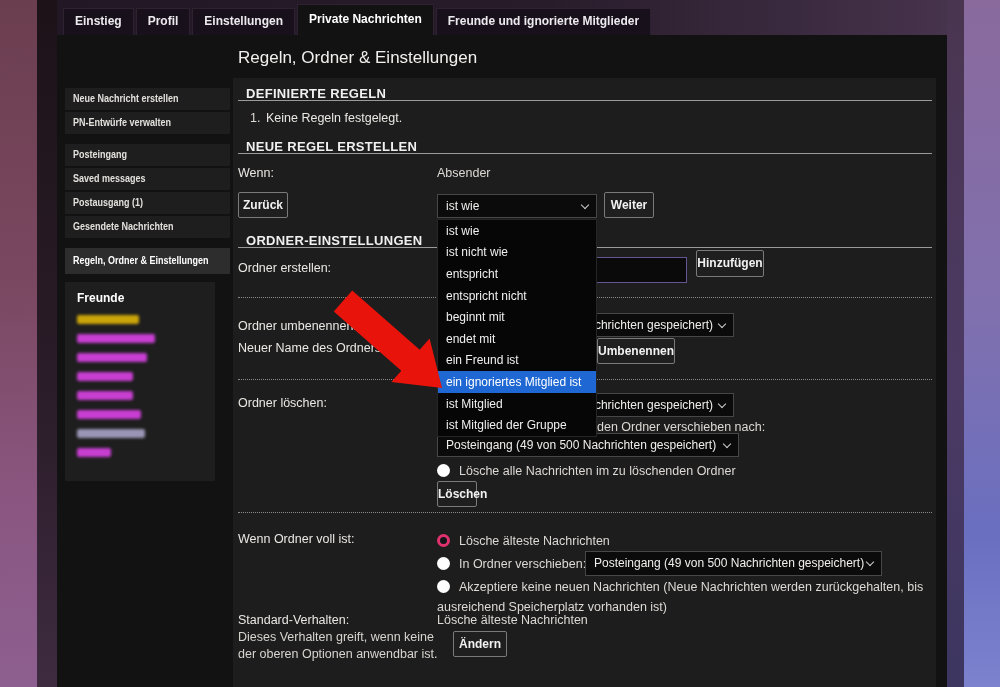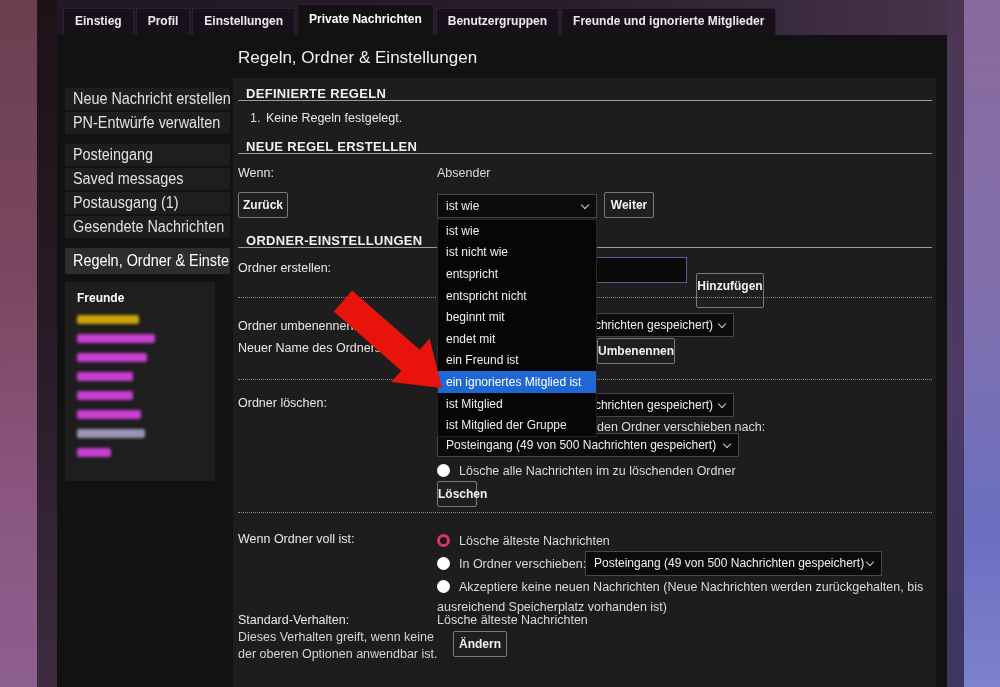--- a/index.html
+++ b/index.html
@@ -21,21 +21,21 @@
          border-bottom:none; color:#eceaee; font-size:12px; font-weight:bold; white-space:nowrap; cursor:pointer; }
   .tab.active { height:31px; line-height:29px; margin-top:-4px; background:#121212; border-color:#2e2232; color:#fff; }
 
   
   .panel { position:absolute; left:57px; top:35px; width:890px; height:652px; background:#121212; z-index:1; }
 
   
   .sidebar { position:absolute; left:8px; top:53px; width:165px; }
   .side-group { margin-bottom:10px; }
   .side-item { height:22px; line-height:22px; background:#1e1e1e; margin-bottom:2px; padding:0 8px;
-               color:#e3e1dd; font-size:16px; font-weight:normal; white-space:nowrap; overflow:hidden; cursor:pointer; }
+               color:#e3e1dd; font-size:10px; font-weight:bold; white-space:nowrap; overflow:hidden; cursor:pointer; }
   .side-item span { display:inline-block; transform:scaleX(.9); transform-origin:0 50%; }
   .side-item.active { height:26px; line-height:26px; background:#2d2d2d; color:#ffffff; }
   .friends-box { margin-top:8px; width:150px; background:#1e1e1e; padding:9px 12px 14px; }
   .friends-title { font-size:12px; font-weight:bold; color:#fff; margin-bottom:10px; }
   .friend-bar { display:block; height:9px; border-radius:2px; filter:blur(1.6px); margin-bottom:10px; cursor:pointer; }
 
   
   .page-title { position:absolute; left:181px; top:13px; font-size:17px; color:#f2f0ee; z-index:2; }
   .content { position:absolute; left:176px; top:43px; width:703px; height:609px; background:#1d1d1d; }
   .content .abs { position:absolute; }
@@ -77,21 +77,20 @@
   <div class="wp wp-left-edge"></div>
   <div class="wp-top"></div>
   <div class="wp wp-right-edge"></div>
   <div class="wp wp-right"></div>
 
   <div class="tabs">
     <div class="tab">Einstieg</div>
     <div class="tab">Profil</div>
     <div class="tab">Einstellungen</div>
     <div class="tab active">Private Nachrichten</div>
-    <div class="tab">Benutzergruppen</div>
     <div class="tab">Freunde und ignorierte Mitglieder</div>
   </div>
 
   <div class="panel">
 
     <div class="page-title">Regeln, Ordner &amp; Einstellungen</div>
 
     <div class="sidebar">
       <div class="side-group">
         <div class="side-item"><span>Neue Nachricht erstellen</span></div>
@@ -139,21 +138,21 @@
         <span>ist wie</span>
         <span class="caret"></span>
       </div>
       <div class="abs btn" style="left:371px; top:114px; width:50px; height:26px; line-height:24px;">Weiter</div>
 
       <div class="abs sec-h" style="left:5px; top:155px;">ORDNER-EINSTELLUNGEN</div>
       <div class="abs rule" style="top:169px;"></div>
 
       <span class="abs lbl" style="left:5px; top:183px;">Ordner erstellen:</span>
       <input class="abs inputbox" style="left: 204px; top: 179px; width: 250px; height: 26px;" value="">
-      <div class="abs btn" style="left:463px; top:195px; width:68px; height:35px; line-height:25px;">Hinzufügen</div>
+      <div class="abs btn" style="left:463px; top:172px; width:68px; height:27px; line-height:25px;">Hinzufügen</div>
 
       <div class="abs dotted" style="top:219px;"></div>
 
       <span class="abs lbl" style="left:5px; top:241px;">Ordner umbenennen:</span>
       <div class="abs select" style="left:204px; top:235px; width:297px; height:24px;">
         <span class="inner-r">Posteingang (49 von 500 Nachrichten gespeichert)</span>
         <span class="caret"></span>
       </div>
       <span class="abs lbl" style="left:5px; top:263px;">Neuer Name des Ordners:</span>
       <div class="abs btn" style="left:364px; top:260px; width:78px; height:26px; line-height:24px;">Umbenennen</div>

